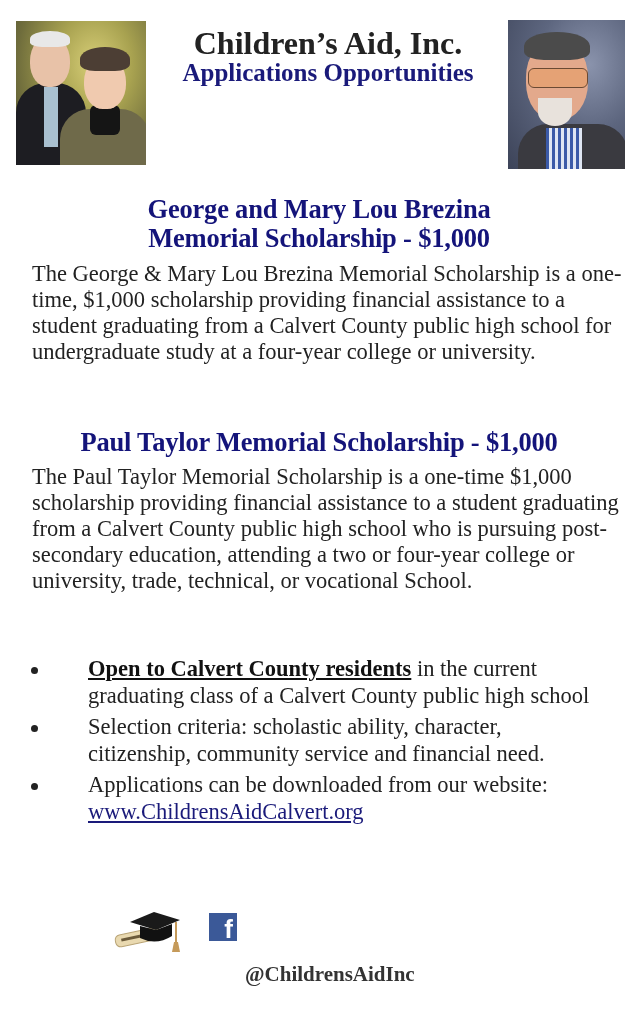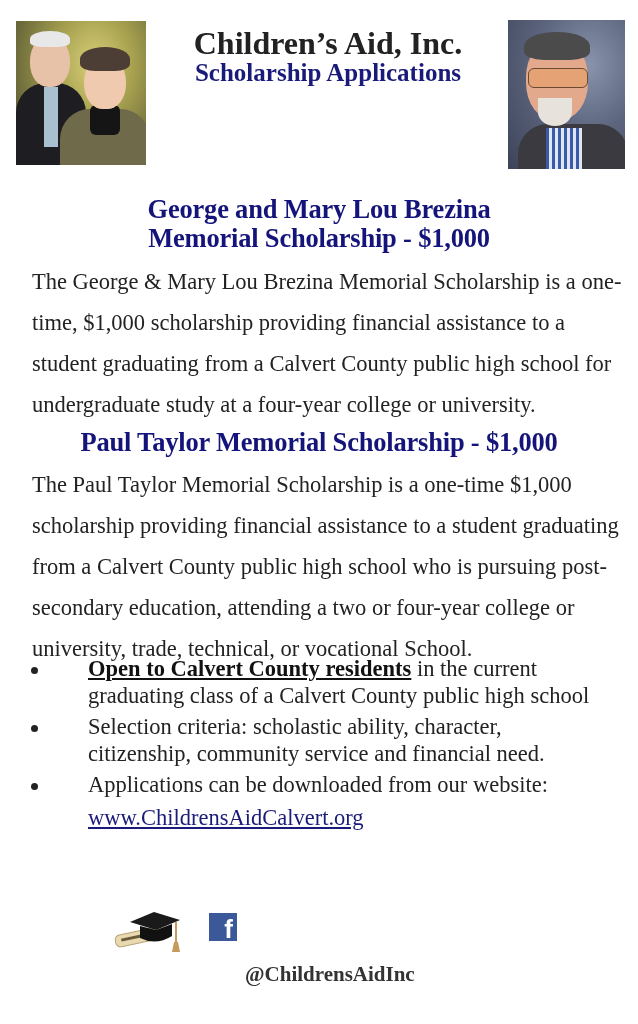--- a/index.html
+++ b/index.html
@@ -46,37 +46,37 @@
   .deadline-label { font-weight: normal; color: #222222; }
   .deadline-date { color: #111111; font-weight: bold; }
 
   .sch-heading {
     position: absolute; left: 0; width: 638px; text-align: center;
     color: #14147a; font-weight: bold; font-size: 26.5px; line-height: 29px;
     letter-spacing: -0.2px;
   }
   .body-par {
     position: absolute; left: 32px; width: 590px;
-    font-size: 22.5px; line-height: 41px; color: #222222;
+    font-size: 22.5px; line-height: 26px; color: #222222;
   }
   ul.bullets {
     position: absolute; left: 0; top: 656px; width: 610px;
     margin: 0; padding: 0; list-style: none;
   }
   ul.bullets li {
     position: relative; padding-left: 88px; font-size: 22.5px; line-height: 26.5px;
     margin-bottom: 5px; color: #222222;
   }
   .bullet-dot {
     position: absolute; left: 31px; top: 11px; width: 7px; height: 7px;
     border-radius: 50%; background: #222222;
   }
   .open-bold { font-weight: bold; text-decoration: underline; color: #111111; }
   .website-link {
-    display: block; margin-top: 6px; color: #1a1a7a; text-decoration: underline;
+    display: block; color: #1a1a7a; text-decoration: underline;
   }
 
   .footer-cap {
     position: absolute; left: 114px; top: 902px; width: 76px; height: 54px;
   }
   .fb-icon {
     position: absolute; left: 209px; top: 913px; width: 28px; height: 28px;
     background: #3b5998; color: #ffffff; font-family: "Liberation Sans", sans-serif;
     font-weight: bold; font-size: 26px; line-height: 32px; text-align: right;
     padding-right: 0; box-sizing: border-box; overflow: hidden;
@@ -96,21 +96,21 @@
   <div class="fig c-man-head"></div>
   <div class="fig c-man-hair"></div>
   <div class="fig c-wom-body"></div>
   <div class="fig c-wom-neck"></div>
   <div class="fig c-wom-head"></div>
   <div class="fig c-wom-hair"></div>
 </div>
 
 <div class="header-text">
   <div class="org-name">Children’s Aid, Inc.</div>
-  <div class="tagline">Scholarship Applications</div>
+  <div class="tagline">Applications Opportunities</div>
 </div>
 
 <div class="photo photo-man">
   <div class="fig m-body"></div>
   <div class="fig m-shirt"></div>
   <div class="fig m-head"></div>
   <div class="fig m-hair"></div>
   <div class="fig m-beard"></div>
   <div class="fig m-glasses"></div>
 </div>

